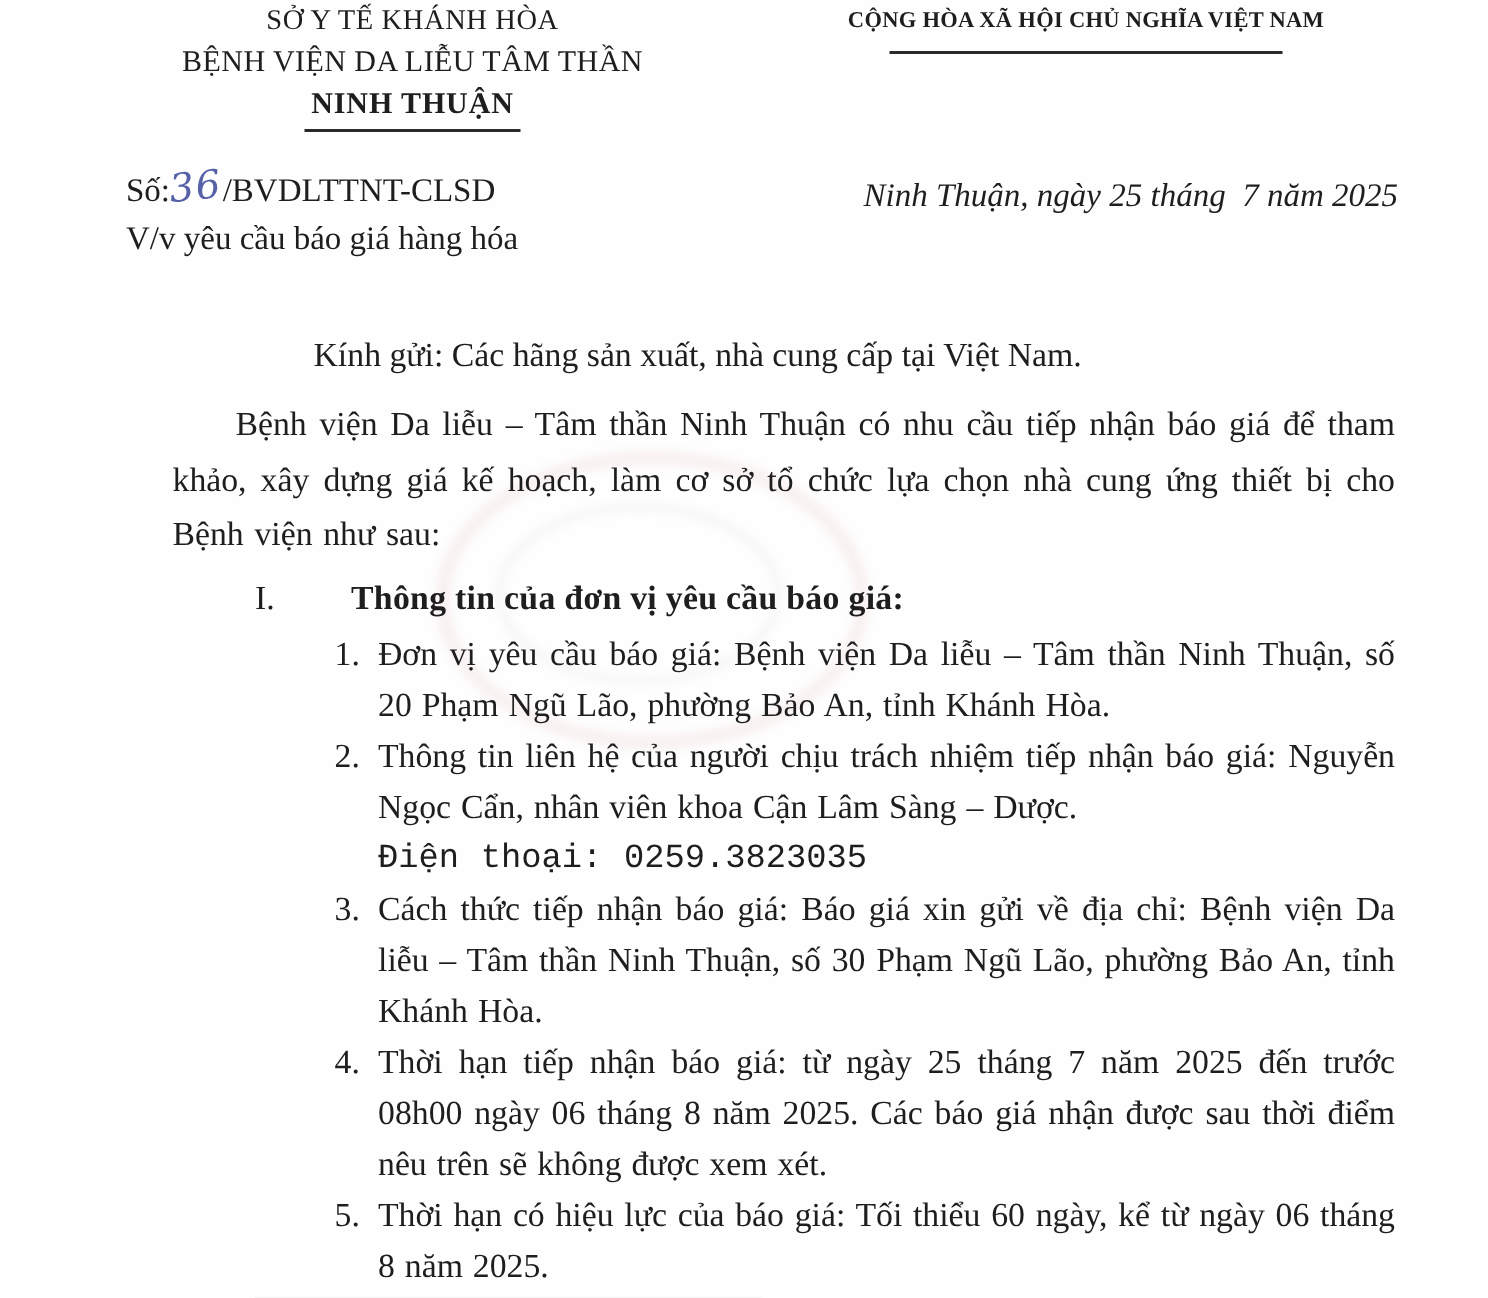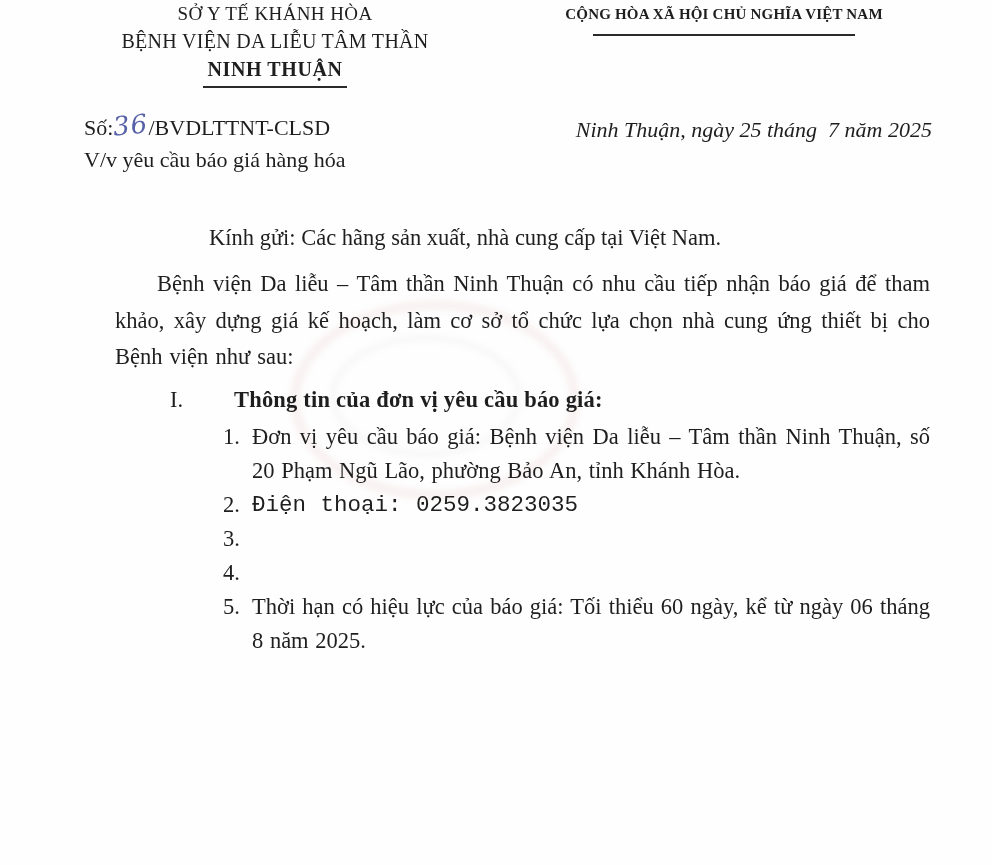--- a/index.html
+++ b/index.html
@@ -184,28 +184,31 @@
     </div>
 
     <div class="olist">
       <div class="list-item">
         <span class="li-num">1.</span>
         <span class="li-text">Đơn vị yêu cầu báo giá: Bệnh viện Da liễu – Tâm thần Ninh Thuận, số 20 Phạm Ngũ Lão, phường Bảo An, tỉnh Khánh Hòa.</span>
       </div>
       <div class="list-item">
         <span class="li-num">2.</span>
         <span class="li-text">
+          <span>Thông tin liên hệ của người chịu trách nhiệm tiếp nhận báo giá: Nguyễn Ngọc Cẩn, nhân viên khoa Cận Lâm Sàng – Dược.</span>
           <span class="li-extra" style="display:block;">Điện thoại: 0259.3823035</span>
         </span>
       </div>
       <div class="list-item">
         <span class="li-num">3.</span>
+        <span class="li-text">Cách thức tiếp nhận báo giá: Báo giá xin gửi về địa chỉ: Bệnh viện Da liễu – Tâm thần Ninh Thuận, số 30 Phạm Ngũ Lão, phường Bảo An, tỉnh Khánh Hòa.</span>
       </div>
       <div class="list-item">
         <span class="li-num">4.</span>
+        <span class="li-text">Thời hạn tiếp nhận báo giá: từ ngày 25 tháng 7 năm 2025 đến trước 08h00 ngày 06 tháng 8 năm 2025. Các báo giá nhận được sau thời điểm nêu trên sẽ không được xem xét.</span>
       </div>
       <div class="list-item">
         <span class="li-num">5.</span>
         <span class="li-text">Thời hạn có hiệu lực của báo giá: Tối thiểu 60 ngày, kể từ ngày 06 tháng 8 năm 2025.</span>
       </div>
     </div>
   </div>
 
 </div>
 

